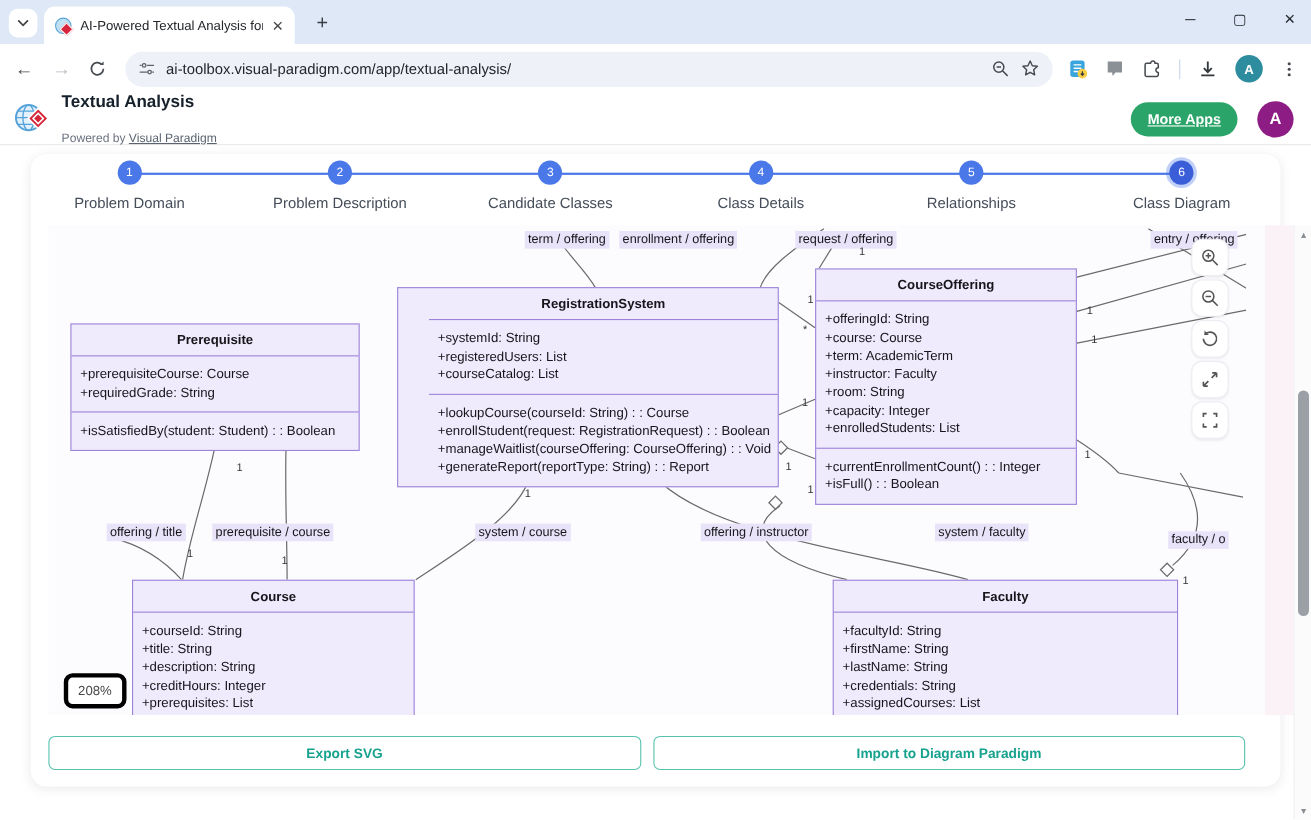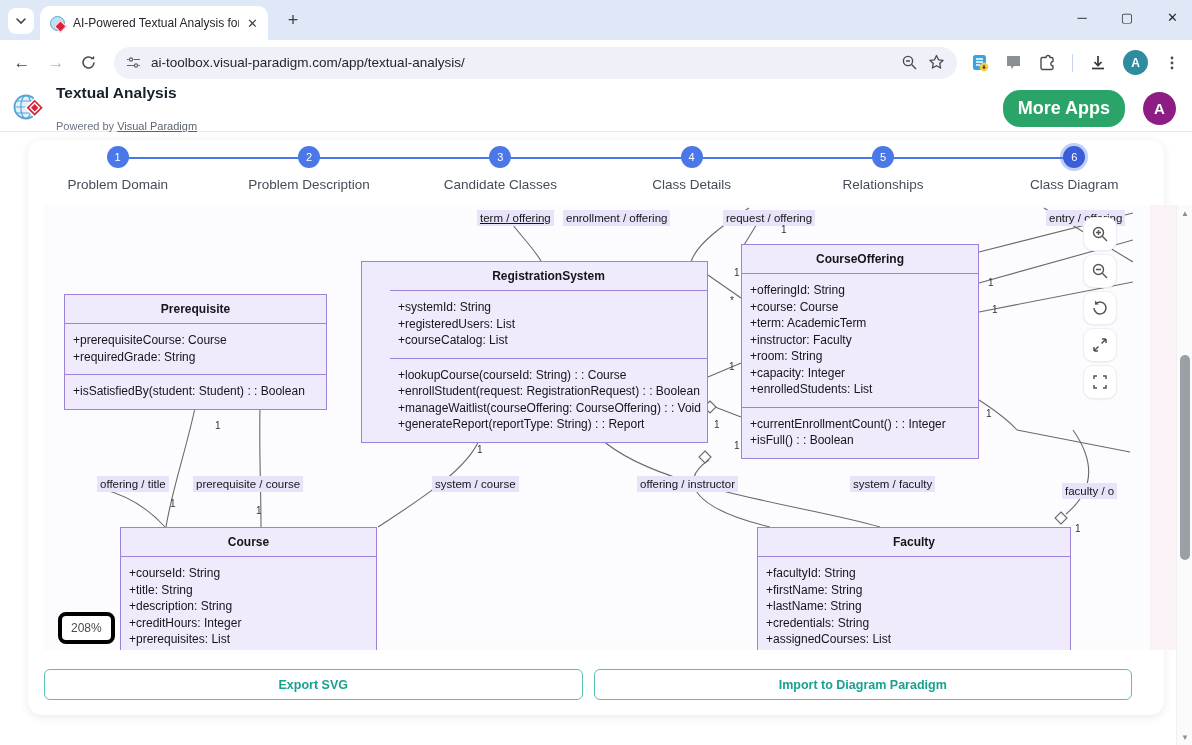--- a/index.html
+++ b/index.html
@@ -33,21 +33,21 @@
     font-weight:bold; display:flex; align-items:center; justify-content:center; }
   svg.ic { display:block; }
 
   
   .app-header { height:47px; border-bottom:1px solid #e9e9ec; display:flex; align-items:center;
     padding:0 12px; gap:10px; background:#fff; position:relative; z-index:3; }
   .app-titles .t1 { font-size:15.5px; font-weight:bold; color:#15202b; }
   .app-titles .t2 { font-size:11px; color:#6b7280; margin-top:18px; }
   .app-titles .t2 a { color:#5b6470; }
   .more-apps { margin-left:auto; background:var(--green,#2aa468); color:#fff; border:none; border-radius:17px;
-    padding:8px 15px; font-size:18px; font-weight:bold; font-family:inherit; }
+    padding:8px 15px; font-size:13px; font-weight:bold; font-family:inherit;text-decoration:underline; }
   .app-avatar { width:33px; height:33px; border-radius:50%; background:var(--purple,#8d1d84); color:#fff;
     font-size:15px; font-weight:bold; display:flex; align-items:center; justify-content:center; margin:0 4px 0 8px; }
 
   
   .stepper { position:relative; height:73px; padding:0 22px; z-index:2; }
   .stepper::before { content:""; position:absolute; top:25px; left:calc(22px + (100% - 44px)/12);
     right:calc(22px + (100% - 44px)/12); height:2px; background:var(--blue,#4a78e8); }
   .steps { display:flex; height:100%; }
   .step { flex:1; display:flex; flex-direction:column; align-items:center; padding-top:14px; position:relative; }
   .step-circle { width:22px; height:22px; border-radius:50%; background:var(--blue,#4a78e8); color:#fff;
@@ -314,21 +314,21 @@
             <div class="uml-sec">
               <div class="uml-row">+facultyId: String</div>
               <div class="uml-row">+firstName: String</div>
               <div class="uml-row">+lastName: String</div>
               <div class="uml-row">+credentials: String</div>
               <div class="uml-row">+assignedCourses: List</div>
             </div>
           </div>
         </div>
       <div style="position:absolute;inset:0;">
-          <div class="edge-label" style="left: 433px; top: 5px; text-decoration: underline;">term / offering</div>
+          <div class="edge-label" style="left: 433px; top: 5px;">term / offering</div>
           <div class="edge-label" style="left: 519px; top: 5px;">enrollment / offering</div>
           <div class="edge-label" style="left: 679px; top: 5px;">request / offering</div>
           <div class="edge-label" style="left: 1002px; top: 5px;">entry / offering</div>
           <div class="edge-label" style="left: 53px; top: 271px;">offering / title</div>
           <div class="edge-label" style="left: 149px; top: 271px;">prerequisite / course</div>
           <div class="edge-label" style="left: 388px; top: 271px;">system / course</div>
           <div class="edge-label" style="left: 593px; top: 271px;">offering / instructor</div>
           <div class="edge-label" style="left: 806px; top: 271px;">system / faculty</div>
           <div class="edge-label" style="left: 1018px; top: 278px;">faculty / o</div>
         </div>

